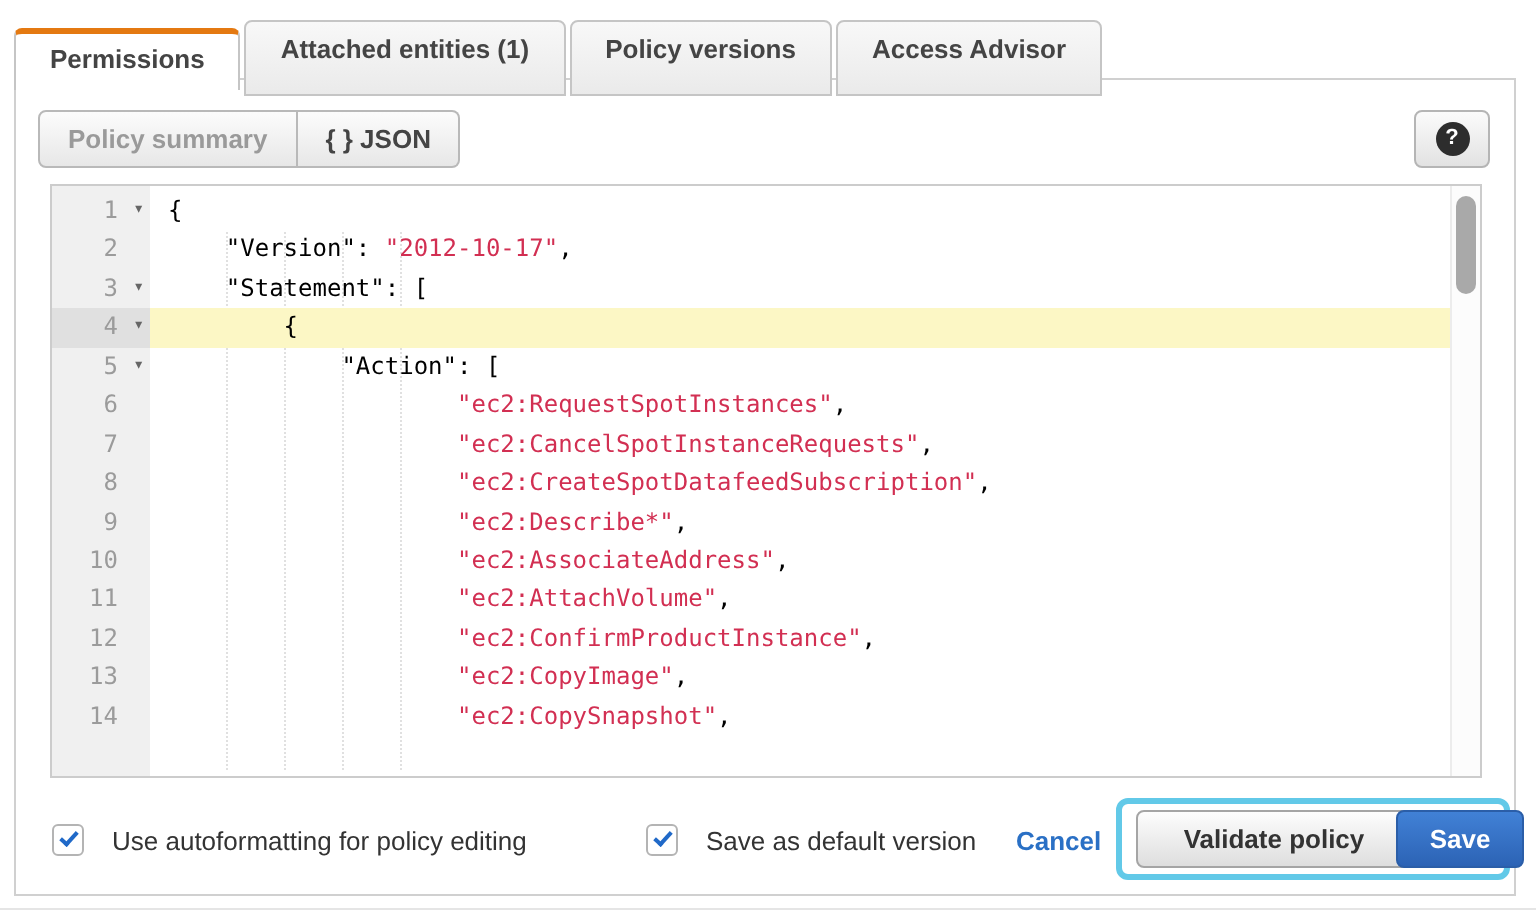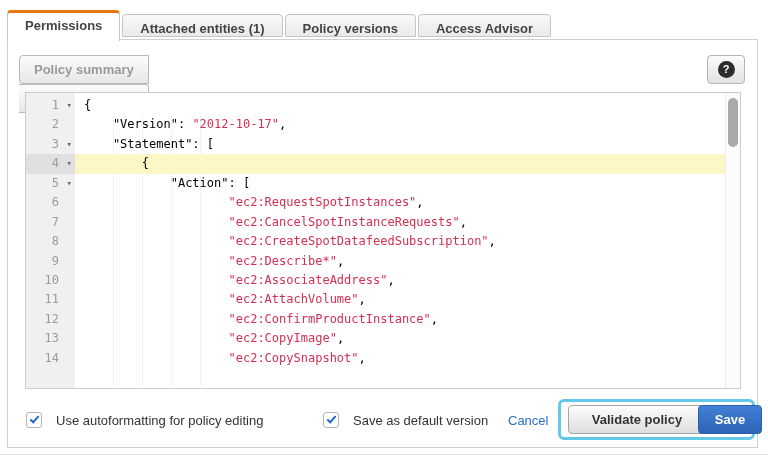--- a/index.html
+++ b/index.html
@@ -1,32 +1,32 @@
 <!DOCTYPE html>
 <html><head>
 <meta charset="utf-8">
 <style>
   * { margin:0; padding:0; box-sizing:border-box; }
   html,body { width:768px; height:460px; background:#ffffff; font-family:"Liberation Sans", sans-serif; }
   #stage { position:relative; width:768px; height:460px; overflow:hidden; background:#fff; }
 
   
   .tabbar { position:absolute; left:7px; top:10px; display:flex; align-items:center; z-index:3; }
-  .tab { height:23px; line-height:27px; padding:0 17px; font-size:13px; font-weight:bold; color:#444;
+  .tab { height:38px; line-height:27px; padding:0 17px; font-size:13px; font-weight:bold; color:#444;
          background:linear-gradient(#f8f8f8,#eaeaea); border:1px solid #c5c5c5; border-right:none;
          border-radius:4px 4px 0 0; cursor:pointer; margin-right:2px; border-right:1px solid #c5c5c5; }
   .tab.active { height:31px; background:#ffffff; border-top:3px solid #e47911; border-bottom:none;
                 line-height:26px; position:relative; z-index:4; margin-bottom:-1px; }
 
   
   .panel { position:absolute; left:7px; top:39px; width:751px; height:409px; background:#fff;
            border:1px solid #d0d0d0; z-index:2; }
 
   
-  .seg { position:absolute; left:11px; top:15px; display:flex;flex-direction:column; }
+  .seg { position:absolute; left:11px; top:15px; display:flex; }
   .seg-btn { height:29px; line-height:27px; padding:0 14px; font-size:13px; font-weight:bold;
              background:linear-gradient(#fcfcfc,#e7e7e7); border:1px solid #b9b9b9; cursor:pointer; }
   .seg-btn.first { border-radius:4px 0 0 4px; color:#9a9a9a; }
   .seg-btn.second { border-radius:0 4px 4px 0; border-left:none; color:#444; }
 
   .help-btn { position:absolute; right:12px; top:15px; width:38px; height:29px;
               background:linear-gradient(#fbfbfb,#e2e2e2); border:1px solid #b5b5b5; border-radius:4px;
               cursor:pointer; display:flex; align-items:center; justify-content:center; }
   .help-circle { width:17px; height:17px; border-radius:50%; background:#2d2d2d; color:#fff;
                  font-size:11px; font-weight:bold; text-align:center; line-height:17px; }
@@ -50,21 +50,21 @@
              border-left:1px solid #ececec; }
   .vthumb { position:absolute; left:2px; top:5px; width:10px; height:49px; background:#a9a9a9;
             border-radius:5px; cursor:grab; }
 
   
   .checkbox { position:absolute; width:16px; height:16px; background:#fff; border:1px solid #b4b4b4;
               border-radius:3px; cursor:pointer; }
   .checkmark { position:absolute; left:3px; top:3px; width:9px; height:5px;
                border-left:2px solid #2069c8; border-bottom:2px solid #2069c8; transform:rotate(-48deg); }
   .cb-label { position:absolute; font-size:13px; color:#333; line-height:16px; }
-  .cancel-link { position:absolute; font-size:13px; font-weight:normal; color:#2a70c5; cursor:pointer;
+  .cancel-link { position:absolute; font-size:13px; font-weight:bold; color:#2a70c5; cursor:pointer;
                  line-height:16px; }
   .highlight-box { position:absolute; left:550px; top:359px; width:197px; height:41px;
                    border:3px solid #62c9e8; border-radius:6px; background:transparent; }
   .btn { position:absolute; height:29px; border-radius:4px; font-size:13px; font-weight:bold;
          text-align:center; line-height:27px; cursor:pointer; }
   .btn-validate { left:560px; top:365px; width:138px; background:linear-gradient(#fdfdfd,#dedede);
                   border:1px solid #a5a5a5; color:#333; }
   .btn-save { left:690px; top:365px; width:64px; background:linear-gradient(#4181d6,#2c63b5);
               border:1px solid #2b5ea8; color:#fff; }
 

